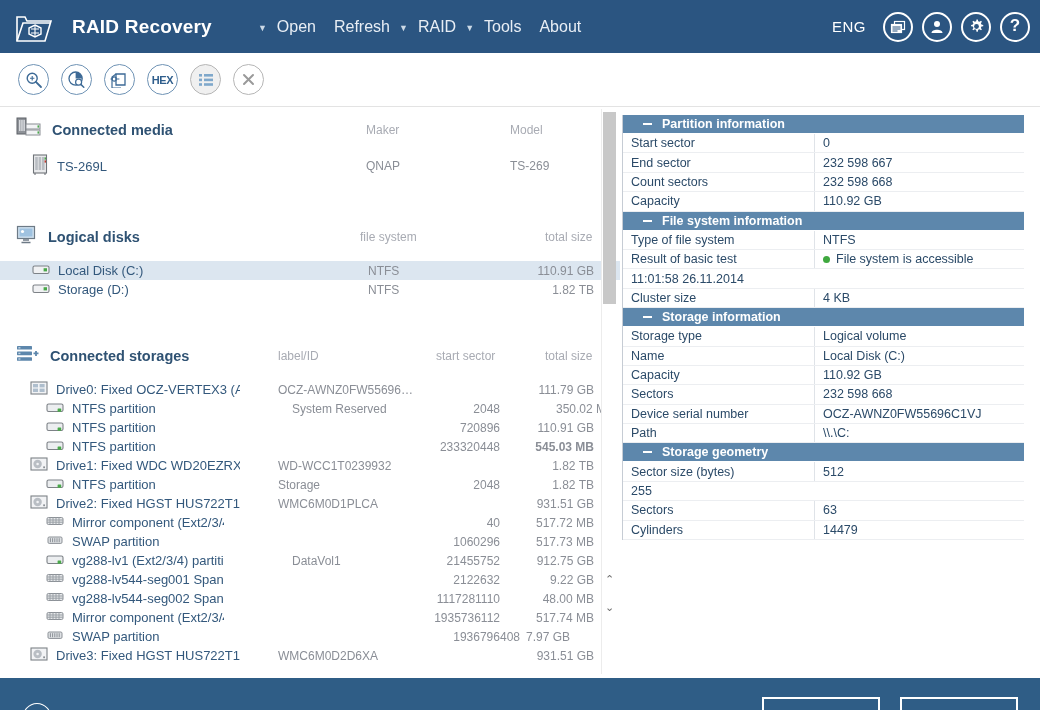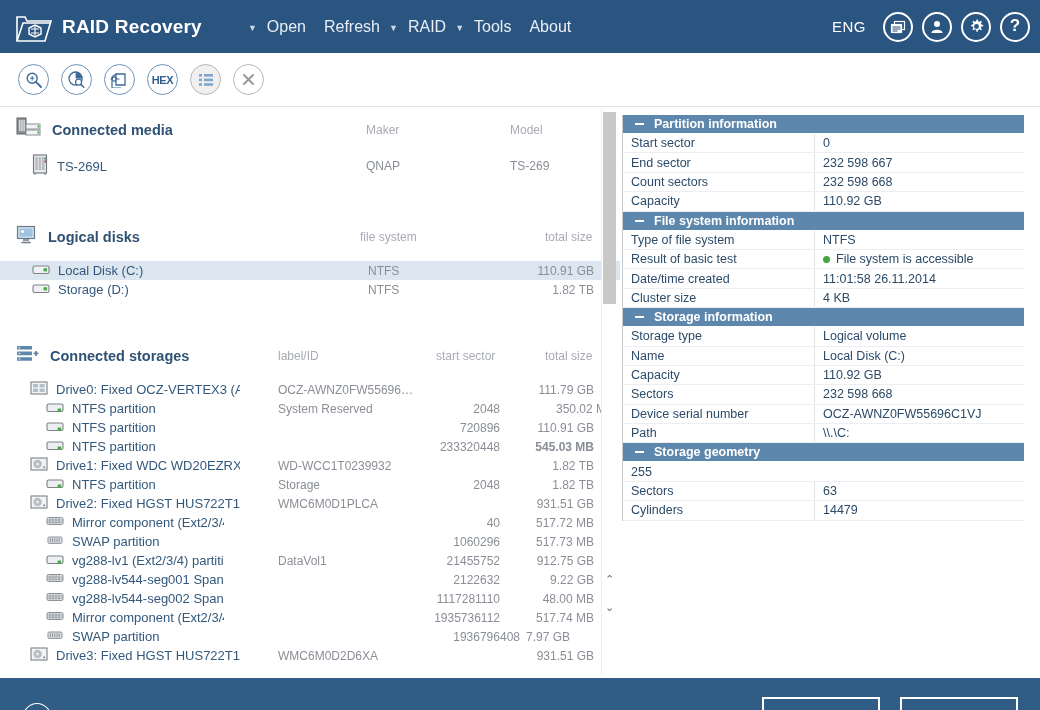--- a/index.html
+++ b/index.html
@@ -10,21 +10,21 @@
   }
 
   
   #header {
     height: 53px; background: #2b5581;
     display: flex; align-items: center; position: relative;
   }
   #logo-box { width: 44px; height: 40px; margin-left: 12px; display:flex; align-items:center; justify-content:center; }
   #app-title {
     color: #ffffff; font-size: 19px; font-weight: bold;
-    margin-left: 6px; letter-spacing: .2px; white-space: nowrap;
+    margin-left: 16px; letter-spacing: .2px; white-space: nowrap;
   }
   #main-menu { display: flex; align-items: center; margin-left: 46px; }
   .menu-item {
     color: #e8eef5; font-size: 16px; padding: 4px 9px; cursor: default;
     white-space: nowrap;
   }
   .menu-caret {
     color: #cbd9e6; font-size: 9px; margin-right: 1px; line-height: 1;
     transform: translateY(2px);
   }
@@ -105,21 +105,21 @@
   #vsep { width: 2px; background: #ffffff; }
 
   
   #right {
     width: 418px; height: 569px; background: #ffffff;
     padding: 8px 16px 0 0; position: relative;
   }
   #right-inner { border-left: 1px solid #c6ccd4; }
   .sec-head {
     background: #5d87ac; color: #ffffff; font-weight: bold; font-size: 12.5px;
-    height: 19px; display: flex; align-items: center; padding-left: 12px;
+    height: 19px; display: flex; align-items: center; padding-left: 20px;
     border-bottom: 1px solid #ffffff;
   }
   .sec-minus {
     display:inline-block; width: 9px; height: 2px; background:#ffffff;
     margin-right: 10px;
   }
   .kv { display: flex; height: 19.4px; align-items: center; border-bottom: 1px solid #eceef1; }
   .kv .k {
     width: 192px; font-size: 12.5px; color: #2b4a68; padding-left: 8px;
     border-right: 1px solid #dfe3e8; height: 100%; display:flex; align-items:center;
@@ -400,21 +400,21 @@
             <span class="cell r" style="left:488px;width:106px;">111.79 GB</span>
           </div>
           <div class="row">
             <span class="nm" style="padding-left:46px;max-width:224px;">
               <span class="ic"><svg width="18" height="13" viewBox="0 0 18 13">
                   <rect x="1" y="3" width="16" height="7.5" rx="1.6" fill="#eceef0" stroke="#7d8287" stroke-width="1.1"></rect>
                   <rect x="11.6" y="7.4" width="3.6" height="3.4" rx=".6" fill="#49a849"></rect>
                 </svg></span>
               <span style="margin-left:8px;">NTFS partition</span>
             </span>
-            <span class="cell" style="left:278px;">System Reserved</span>
+            <span class="cell" style="left:292px;">System Reserved</span>
             <span class="cell r" style="left:380px;width:120px;">2048</span>
             <span class="cell r" style="left:508px;width:106px;">350.02 MB</span>
           </div>
           <div class="row">
             <span class="nm" style="padding-left:46px;max-width:224px;">
               <span class="ic"><svg width="18" height="13" viewBox="0 0 18 13">
                   <rect x="1" y="3" width="16" height="7.5" rx="1.6" fill="#eceef0" stroke="#7d8287" stroke-width="1.1"></rect>
                   <rect x="11.6" y="7.4" width="3.6" height="3.4" rx=".6" fill="#49a849"></rect>
                 </svg></span>
               <span style="margin-left:8px;">NTFS partition</span>
@@ -505,21 +505,21 @@
             <span class="cell r" style="left:488px;width:106px;">517.73 MB</span>
           </div>
           <div class="row">
             <span class="nm" style="padding-left:46px;max-width:224px;">
               <span class="ic"><svg width="18" height="13" viewBox="0 0 18 13">
                   <rect x="1" y="3" width="16" height="7.5" rx="1.6" fill="#eceef0" stroke="#7d8287" stroke-width="1.1"></rect>
                   <rect x="11.6" y="7.4" width="3.6" height="3.4" rx=".6" fill="#49a849"></rect>
                 </svg></span>
               <span style="margin-left:8px;">vg288-lv1 (Ext2/3/4) partition</span>
             </span>
-            <span class="cell" style="left:278px;">DataVol1</span>
+            <span class="cell" style="left:292px;">DataVol1</span>
             <span class="cell r" style="left:380px;width:120px;">21455752</span>
             <span class="cell r" style="left:488px;width:106px;">912.75 GB</span>
           </div>
           <div class="row">
             <span class="nm" style="padding-left:46px;max-width:224px;">
               <span class="ic"><svg width="18" height="12" viewBox="0 0 18 12">
                   <rect x="1" y="2.5" width="16" height="7" rx="1.4" fill="#e6e8ea" stroke="#8b9096" stroke-width="1"></rect>
                   <g stroke="#9aa0a6" stroke-width="1">
                     <path d="M1 5 h16 M1 7.2 h16"></path>
                     <path d="M4 2.5 v7 M7 2.5 v7 M10 2.5 v7 M13 2.5 v7"></path>
@@ -643,21 +643,20 @@
           </span>
         </div>
         <div class="kv">
           <span class="k">Result of basic test</span>
           <span class="v">
             <span class="greendot"></span>
             <span>File system is accessible</span>
           </span>
         </div>
         <div class="kv">
-          <span class="k">Date/time created</span>
           <span class="v">
             <span>11:01:58 26.11.2014</span>
           </span>
         </div>
         <div class="kv">
           <span class="k">Cluster size</span>
           <span class="v">
             <span>4 KB</span>
           </span>
         </div>
@@ -697,20 +696,26 @@
         </div>
         <div class="kv">
           <span class="k">Path</span>
           <span class="v">
             <span>\\.\C:</span>
           </span>
         </div>
         <div class="sec-head">
           <span class="sec-minus"></span>
           <span>Storage geometry</span>
+        </div>
+        <div class="kv">
+          <span class="k">Sector size (bytes)</span>
+          <span class="v">
+            <span>512</span>
+          </span>
         </div>
         <div class="kv">
           <span class="v">
             <span>255</span>
           </span>
         </div>
         <div class="kv">
           <span class="k">Sectors</span>
           <span class="v">
             <span>63</span>

